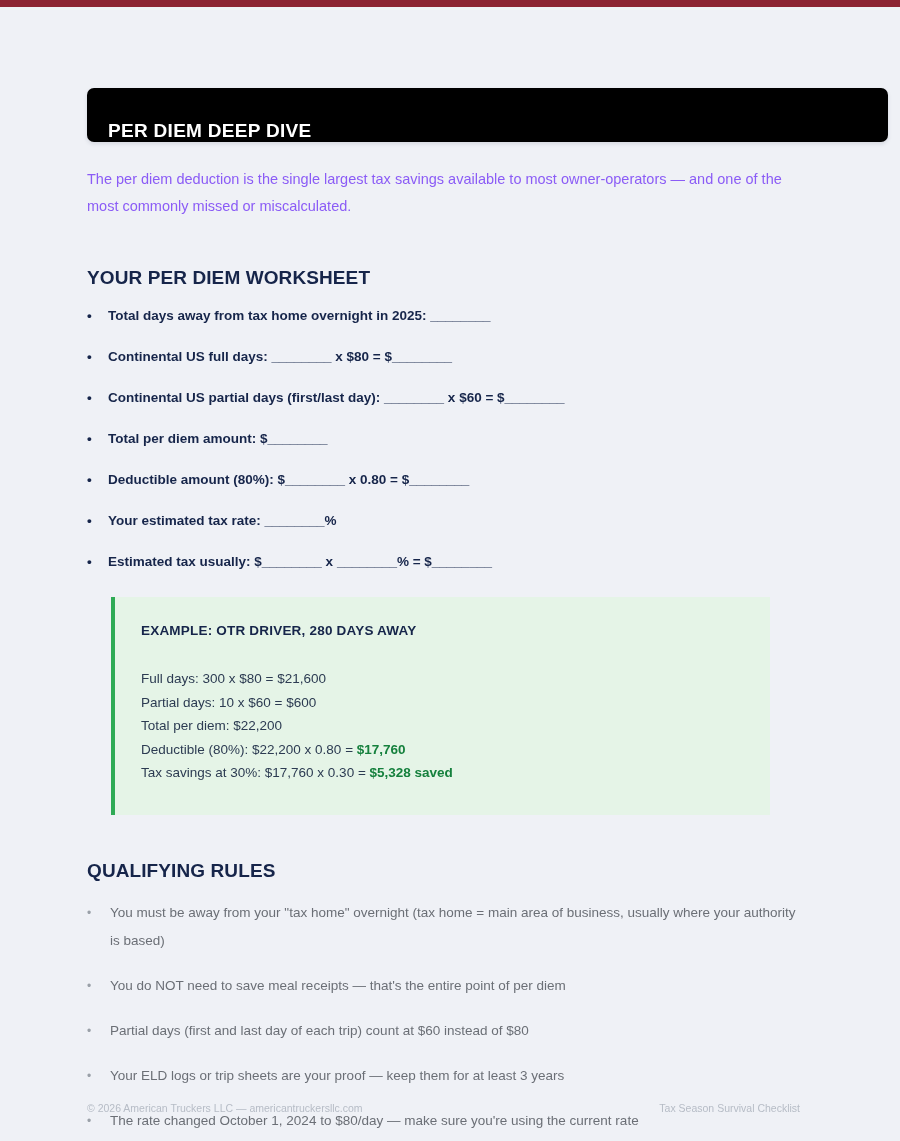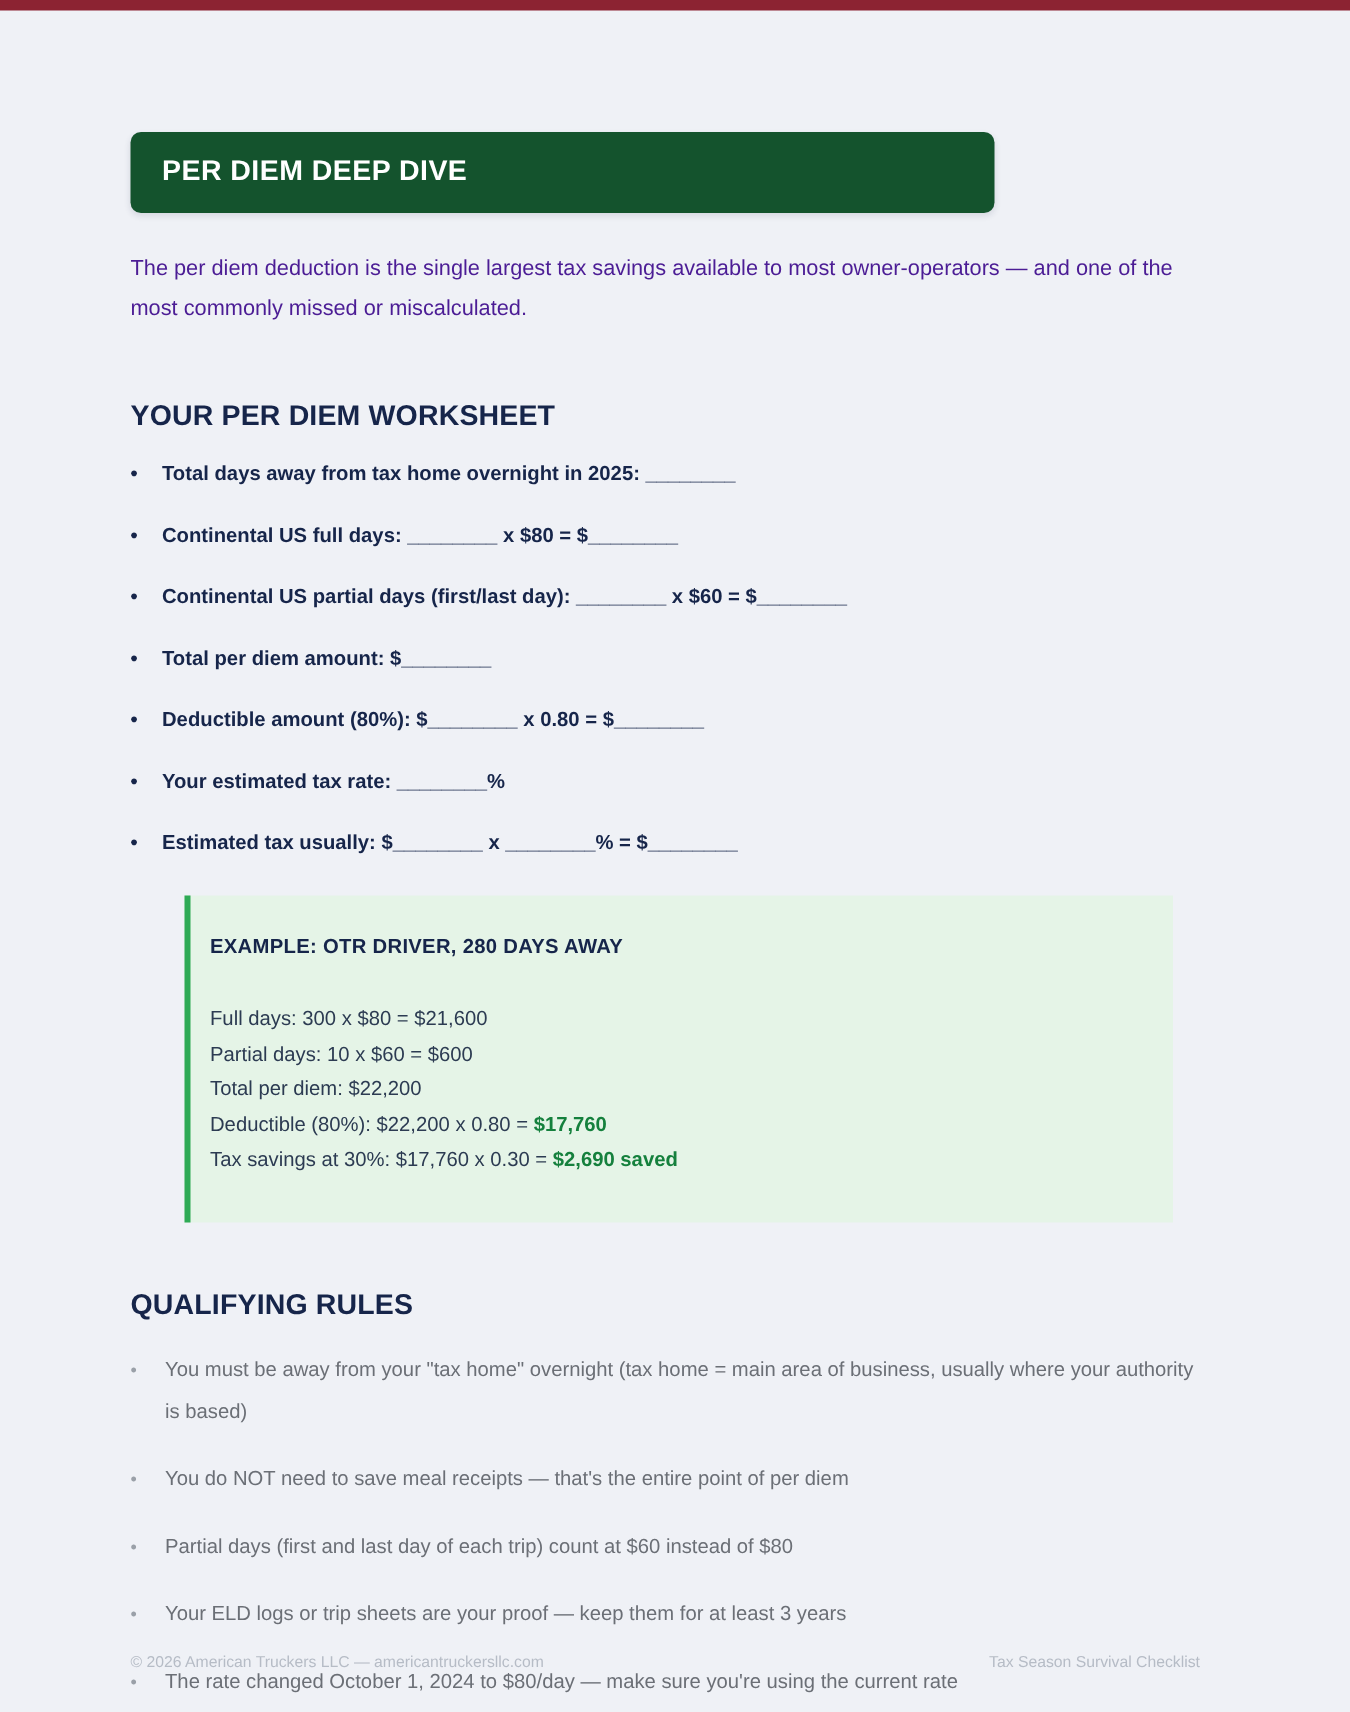--- a/index.html
+++ b/index.html
@@ -33,43 +33,43 @@
     top: 7px;
     left: 0;
     width: 900px;
     height: 1134px;
     padding: 0 87px;
   }
 
   
   .banner {
     margin-top: 81px;
-    width: 576px;
+    width: 801px;
     height: 54px;
-    background: #14532d;
+    background: #000000;
     border-radius: 7px;
     display: flex;
-    align-items: center;
+    align-items: flex-end;
     padding-left: 21px;
     box-shadow: 0 2px 4px rgba(30, 40, 70, 0.12);
   }
   .banner-title {
     color: #ffffff;
     font-size: 19px;
     font-weight: bold;
     letter-spacing: 0.3px;
   }
 
   
   .intro {
     margin-top: 24px;
     width: 710px;
     font-size: 14.5px;
     line-height: 27px;
-    color: #4c1d95;
+    color: #8b5cf6;
   }
 
   
   .section-heading {
     color: #16254a;
     font-size: 19px;
     font-weight: bold;
     letter-spacing: 0.1px;
   }
   .section-heading.worksheet { margin-top: 47px; }
@@ -93,25 +93,25 @@
     flex: 0 0 21px;
     color: #16254a;
     font-size: 13.5px;
     line-height: 18px;
   }
   .wk-text { flex: 1; }
 
   
   .example-box {
     margin-top: 26px;
-    margin-left: 36px;
+    margin-left: 24px;
     width: 659px;
     background: #e5f4e7;
     border-left: 4px solid #2eaa55;
-    padding: 26px 0 30px 13px;
+    padding: 26px 0 30px 26px;
   }
   .example-title {
     font-size: 13.5px;
     font-weight: bold;
     color: #16254a;
     letter-spacing: 0.2px;
   }
   .example-lines {
     margin-top: 29px;
   }
@@ -212,21 +212,21 @@
       <div class="example-line">
         <span>Partial days: 10 x $60 = $600</span><b></b>
       </div>
       <div class="example-line">
         <span>Total per diem: $22,200</span><b></b>
       </div>
       <div class="example-line">
         <span>Deductible (80%): $22,200 x 0.80 = </span><b>$17,760</b>
       </div>
       <div class="example-line">
-        <span>Tax savings at 30%: $17,760 x 0.30 = </span><b>$2,690 saved</b>
+        <span>Tax savings at 30%: $17,760 x 0.30 = </span><b>$5,328 saved</b>
       </div>
     </div>
   </div>
 
   <h2 class="section-heading rules">QUALIFYING RULES</h2>
 
   <div class="rules-list">
     <div class="rule-item">
       <span class="rule-bullet">•</span>
       <span class="rule-text">You must be away from your "tax home" overnight (tax home = main area of business, usually where your authority is based)</span>

